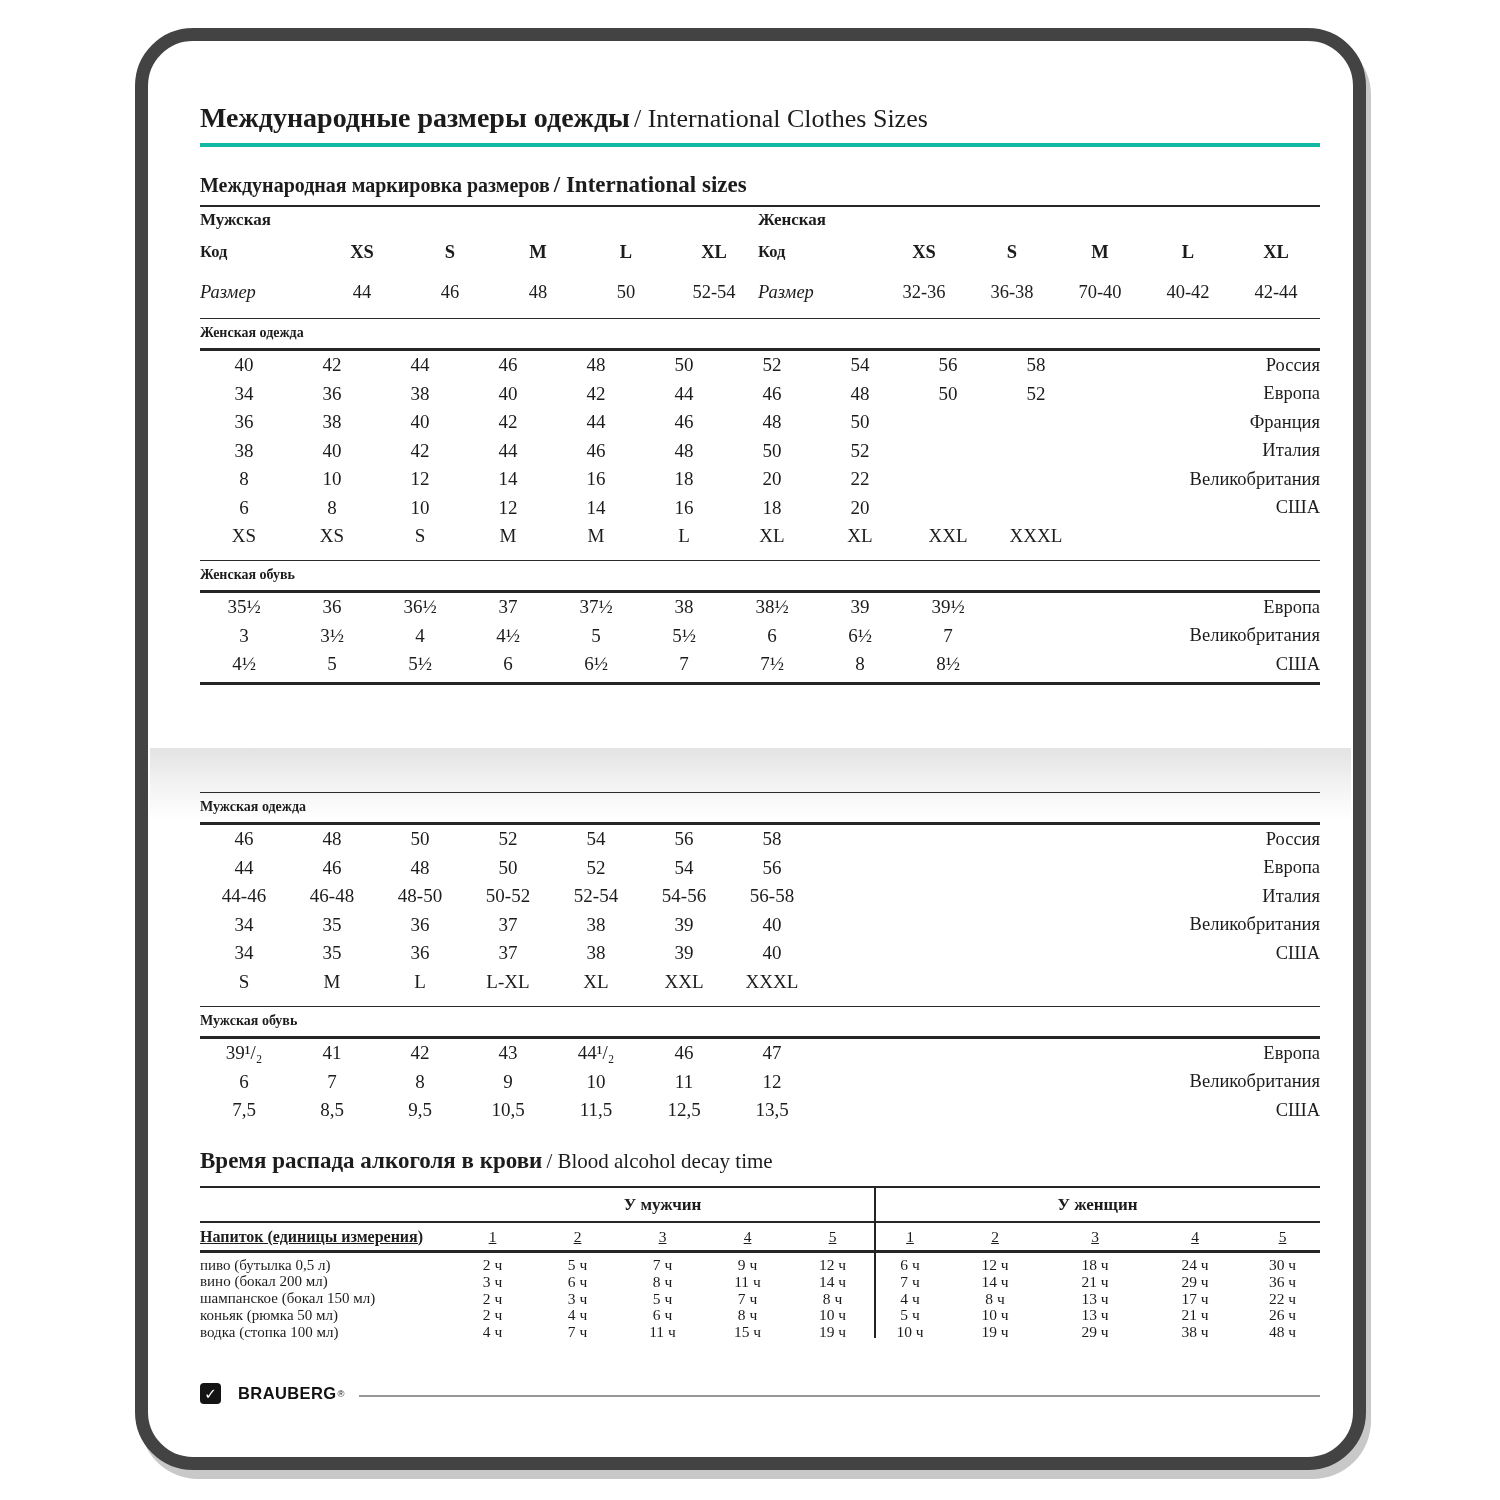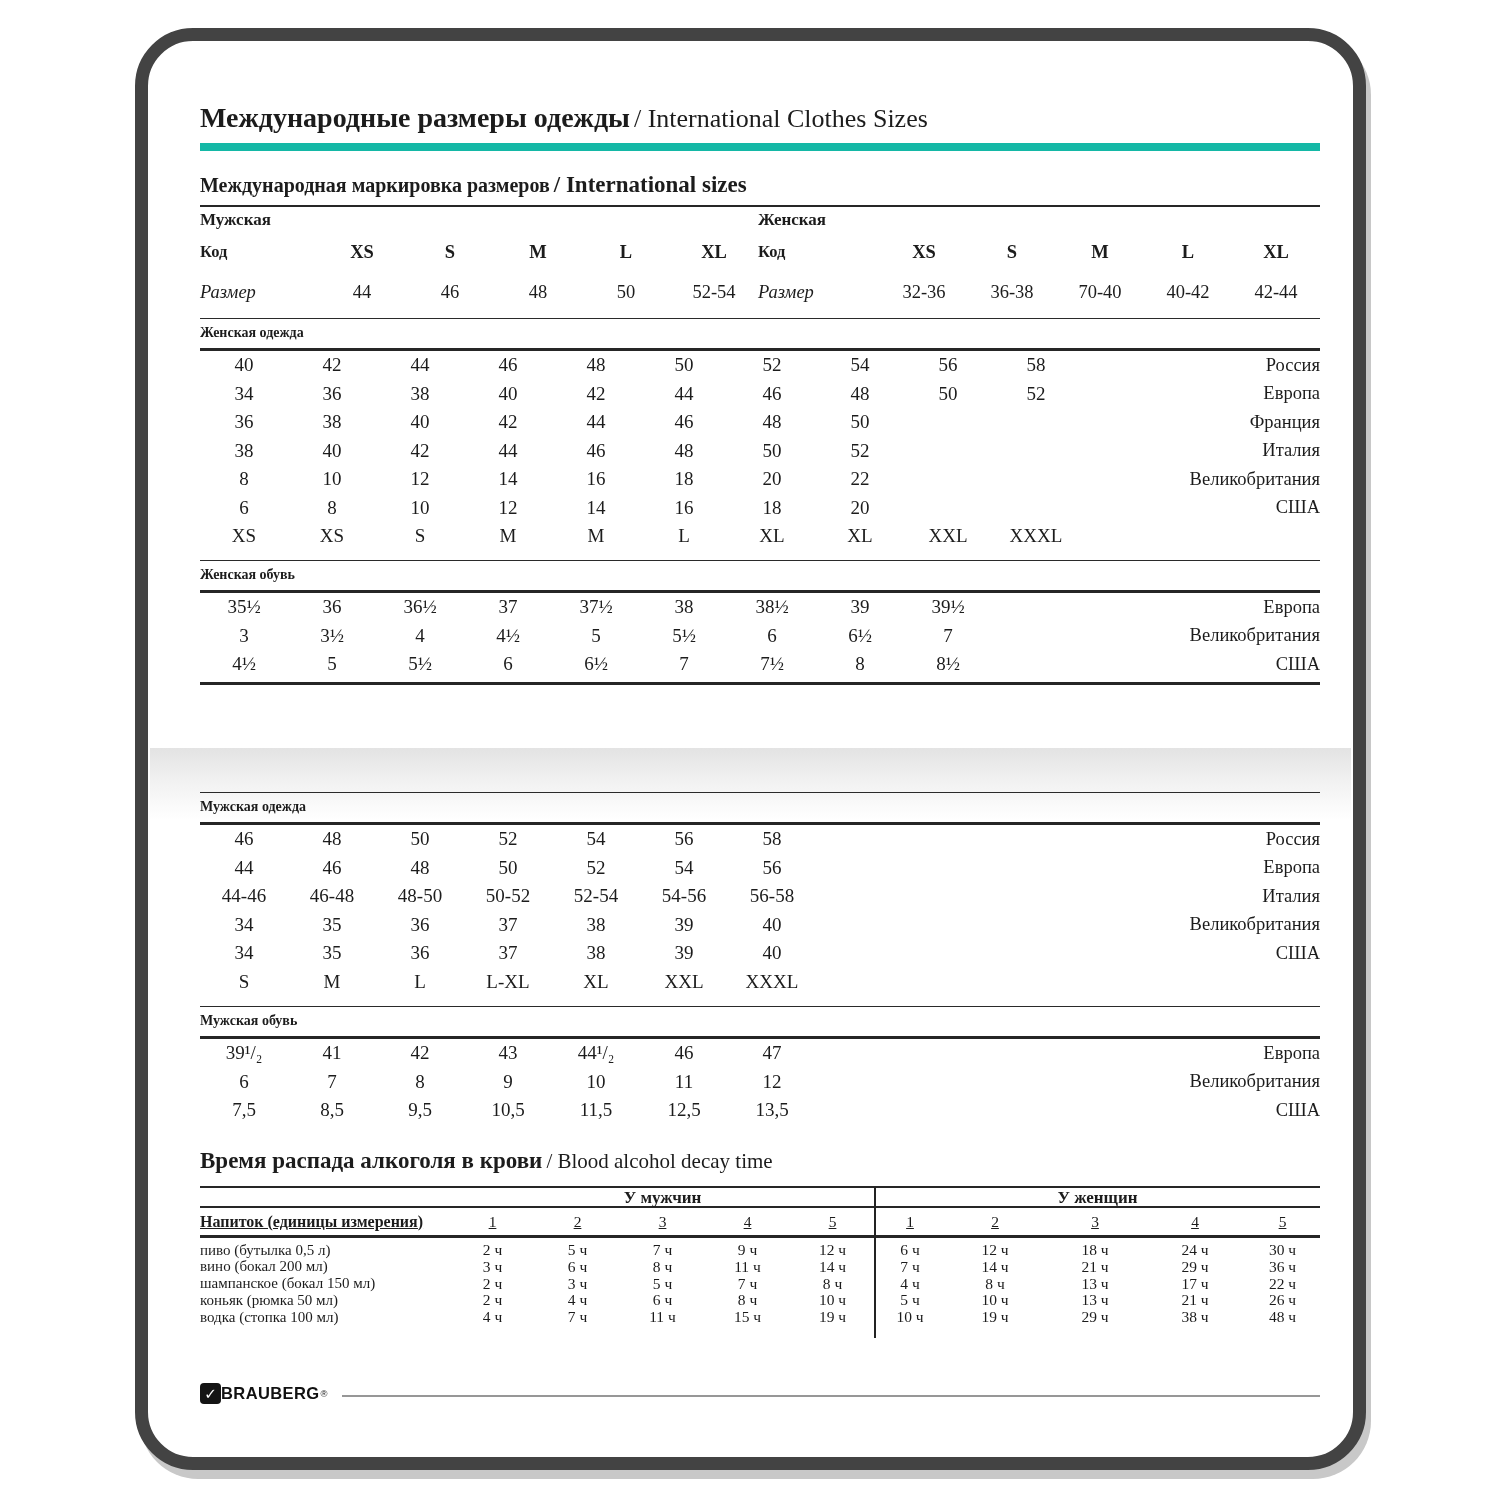--- a/index.html
+++ b/index.html
@@ -26,21 +26,21 @@
     background: linear-gradient(180deg, #e3e3e3 0%, #f1f1f1 45%, #ffffff 100%);
   }
   .content {
     position: absolute;
     left: 200px; top: 0;
     width: 1120px; height: 1500px;
   }
   .abs { position: absolute; left: 0; right: 0; }
 
   
-  .page-title { top: 102px; border-bottom: 8px solid #14b8a6; padding-bottom: 9px; }
+  .page-title { top: 102px; border-bottom: 4px solid #14b8a6; padding-bottom: 9px; }
   .page-title .ru { font-weight: bold; font-size: 28px; }
   .page-title .en { font-weight: normal; font-size: 26px; }
   .sub-title { top: 172px; border-bottom: 2.5px solid #262626; padding-bottom: 7px; }
   .sub-title .ru { font-weight: bold; font-size: 20px; }
   .sub-title .en { font-weight: bold; font-size: 23px; margin-top: 6px; }
 
   
   .marking { top: 206px; }
   .mark-row {
     display: grid;
@@ -83,21 +83,21 @@
 
   
   .alc-title { top: 1148px; }
   .alc-title .ru { font-weight: bold; font-size: 23px; }
   .alc-title .en { font-weight: normal; font-size: 21px; }
   .alc-table { top: 1186px; }
   .rule2 { border-top: 2px solid #262626; }
   .alc-head {
     display: grid;
     grid-template-columns: 250px 425px 445px;
-    height: 18px;
+    height: 33px;
     align-items: center;
   }
   .alc-head .g { text-align: center; font-weight: bold; font-size: 17px; }
   .alc-cols, .alc-row {
     display: grid;
     grid-template-columns: 250px repeat(5, 85px) 70px 100px 100px 100px 75px;
     align-items: center;
   }
   .alc-cols { height: 27px; text-decoration: underline; }
   .alc-cols .dh { font-weight: bold; font-size: 16px; white-space: nowrap; }
@@ -126,21 +126,21 @@
     font-size: 15px;
     line-height: 21px;
     text-align: center;
     flex: 0 0 auto;
   }
   .brand-name {
     font-family: "Liberation Sans", "DejaVu Sans", sans-serif;
     font-weight: bold;
     font-size: 16.5px;
     letter-spacing: 0.4px;
-    margin-left: 0;
+    margin-left: 17px;
     color: #111111;
   }
   .brand-reg {
     font-family: "Liberation Sans", "DejaVu Sans", sans-serif;
     font-size: 9.5px;
     vertical-align: super;
     margin-left: 1px;
   }
   .brand-line {
     flex: 1 1 auto;

